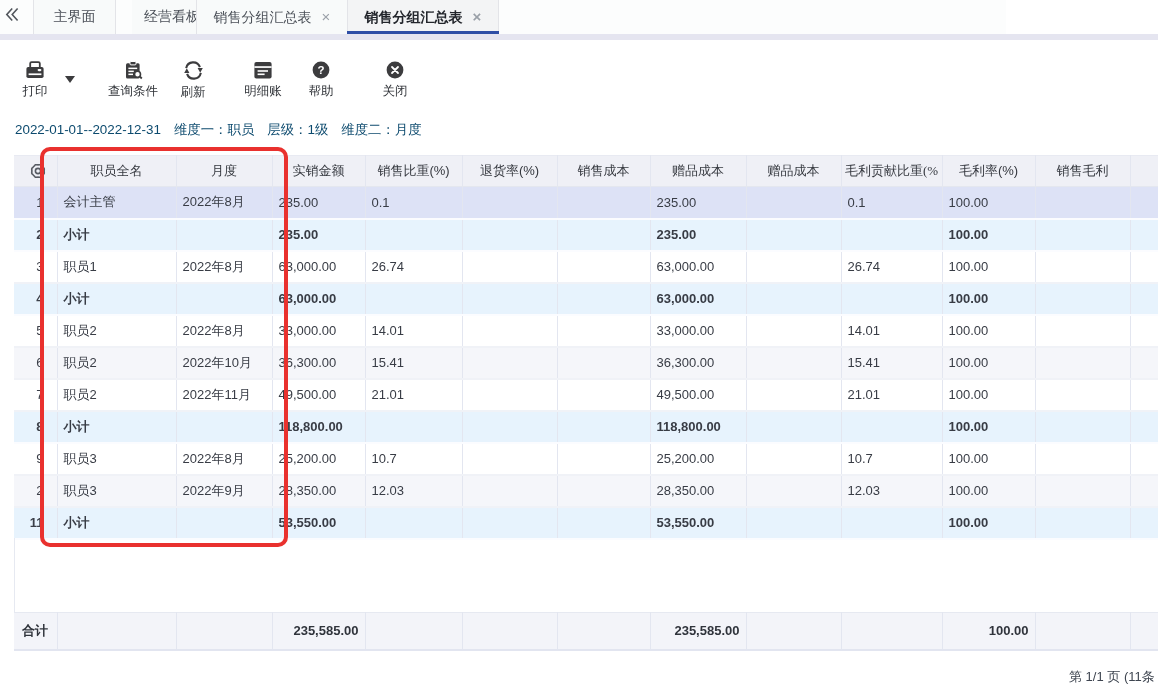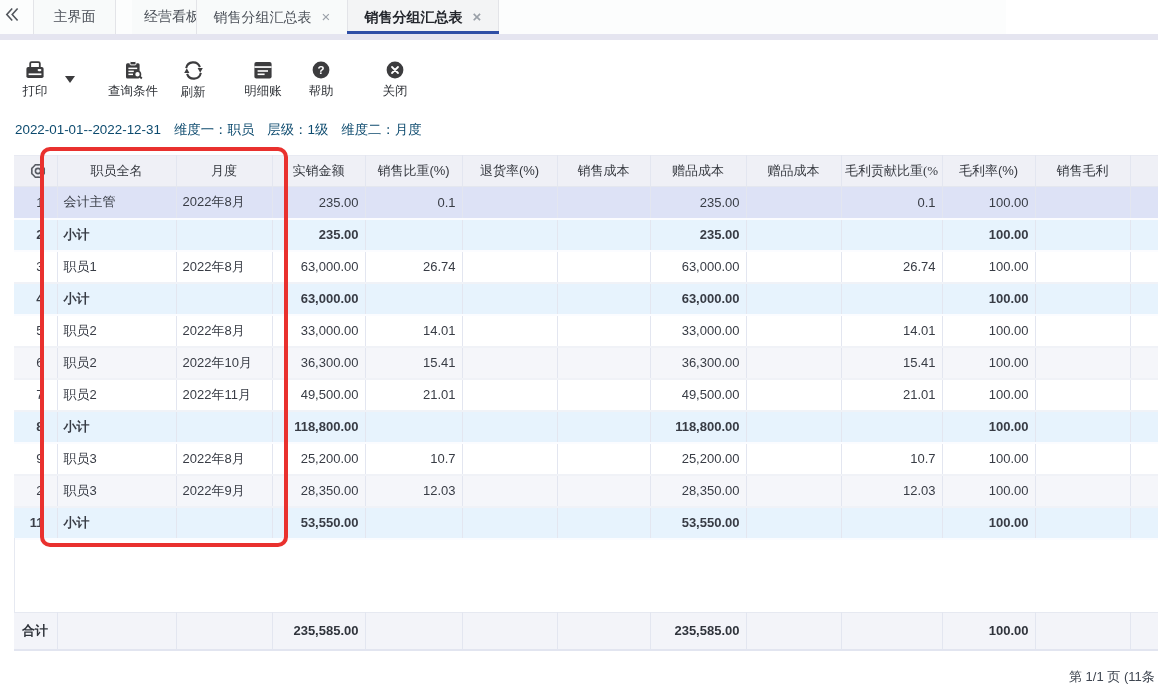--- a/index.html
+++ b/index.html
@@ -25,21 +25,21 @@
 
 #grid { position:absolute; left:14px; top:155px; width:1144px;
   border-collapse:collapse; table-layout:fixed; font-size:13px; color:#383c45; }
 #grid th, #grid td { border-right:1px solid #e3e6f0; overflow:hidden; white-space:nowrap;
   padding:0 6px; font-weight:normal; }
 #grid thead th { background:#eff0f6; height:31px; text-align:center; font-size:13px;
   color:#35383f; border-top:1px solid #e8eaf2; border-bottom:1px solid #e4e7ef; }
 #grid tbody td { height:32px; border-bottom:2px solid #fbfcff; }
 #grid tr.w td, #grid tr.alt td { border-bottom:2px solid #f0f2f7; }
 #grid td.num { text-align:right; padding-right:13px; color:#3b3f48; }
-#grid td.r { text-align:right; }
+#grid td.r { }
 #grid td.l { text-align:left; }
 #grid tr.sel td { background:#dde2f6; }
 #grid tr.sub td { background:#e7f3fd; font-weight:bold; }
 #grid tr.w td { background:#ffffff; }
 #grid tr.alt td { background:#f5f6fa; }
 
 #totalrow { position:absolute; left:14px; top:612px; width:1144px; border-collapse:collapse;
   table-layout:fixed; font-size:13px; color:#30343c; }
 #totalrow td { height:37px; background:#f3f4f9; border-right:1px solid #e3e6f0;
   border-top:1px solid #e6e9f1; border-bottom:2px solid #e2e5f0; font-weight:bold;

